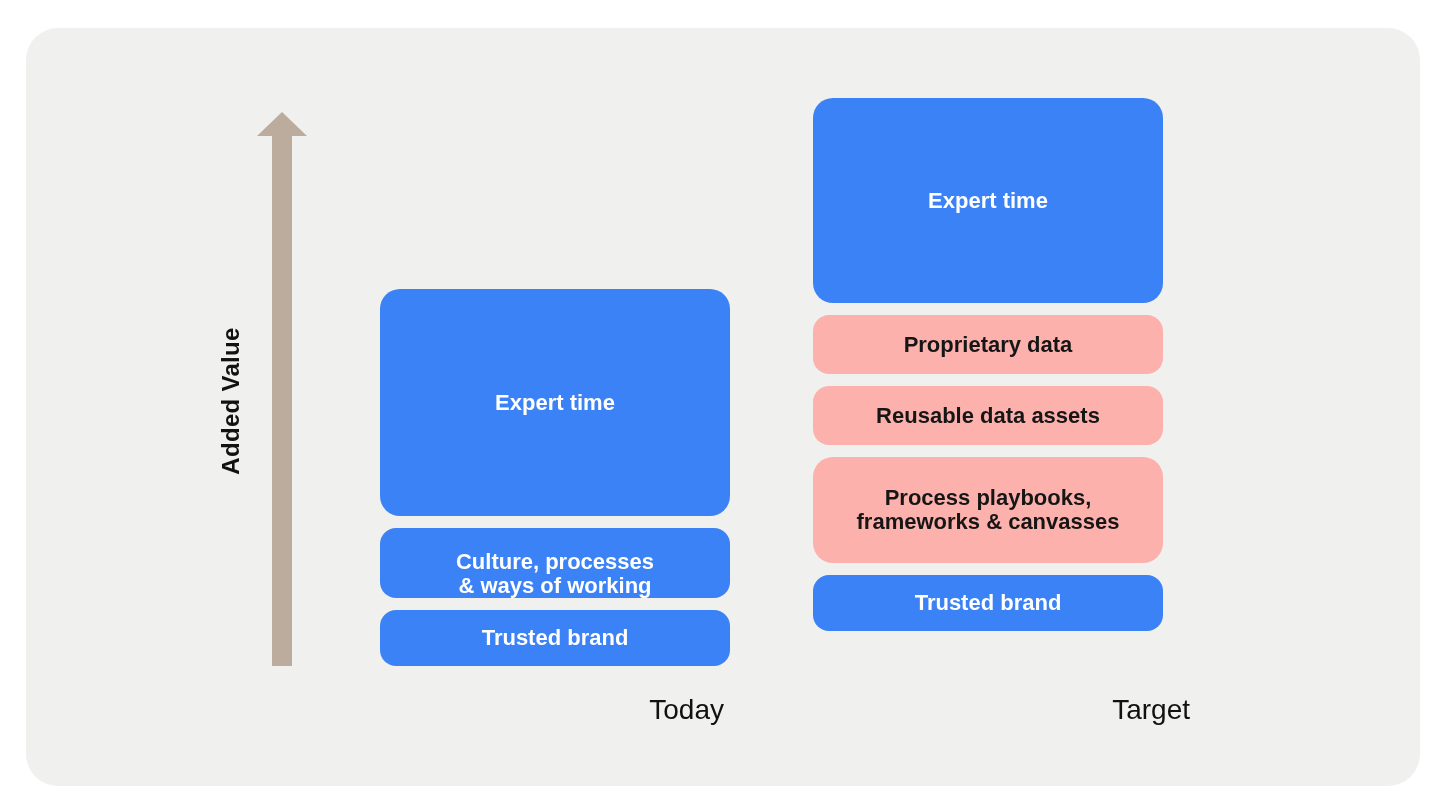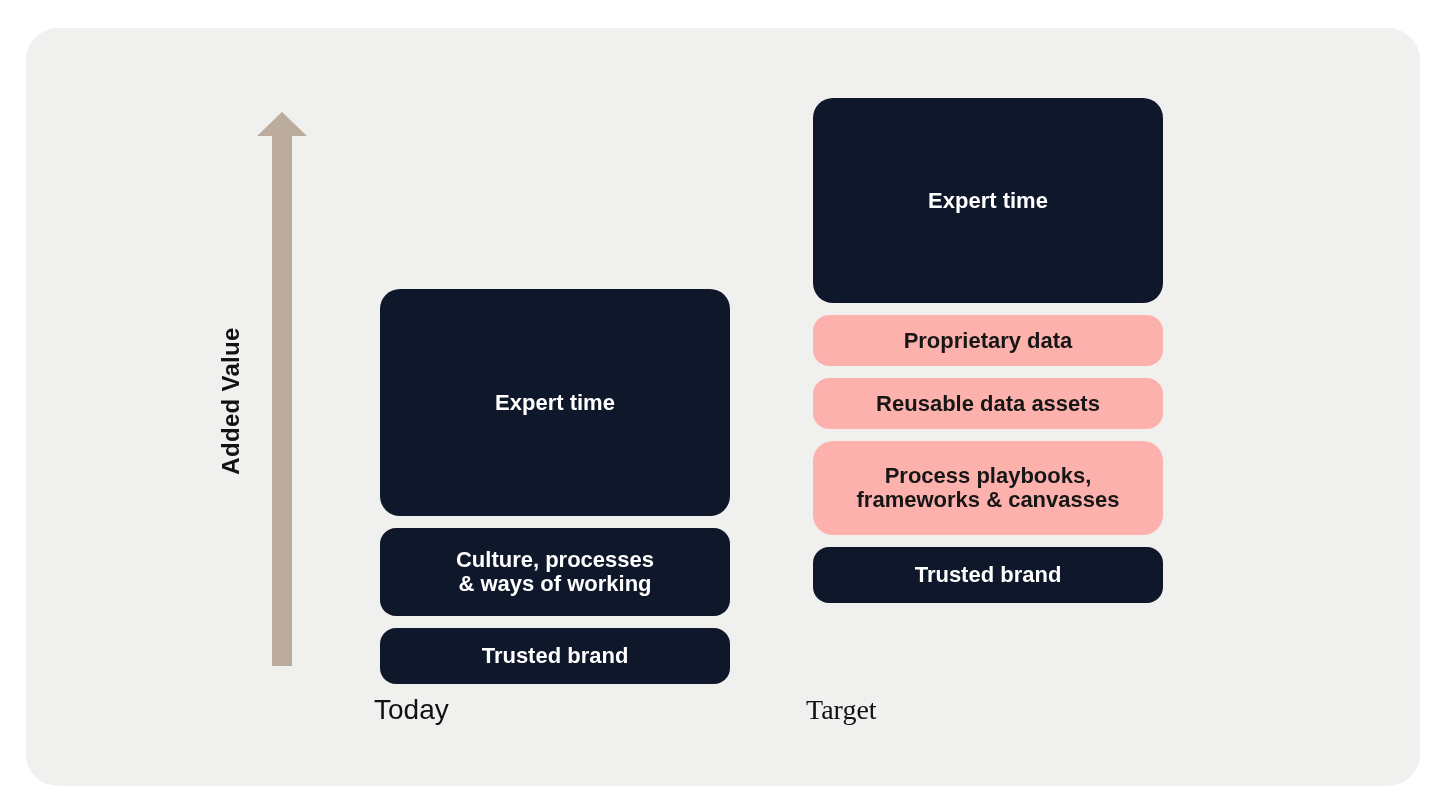--- a/index.html
+++ b/index.html
@@ -71,43 +71,43 @@
     display: flex;
     align-items: center;
     justify-content: center;
     text-align: center;
     border-radius: 16px;
     font-size: 22px;
     font-weight: 700;
     line-height: 24px;
   }
   .box span { white-space: pre-line; }
-  .green { background: #0f172a; color: #ffffff; }
+  .green { background: #3b82f6; color: #ffffff; }
   .pink  { background: #fdb1ac; color: #161616; }
   .r20   { border-radius: 20px; }
 
   .h-227 { height: 227px; }
   .h-205 { height: 205px; }
-  .h-94  { height: 94px; }
-  .h-70  { height: 88px; }
+  .h-94  { height: 106px; }
+  .h-70  { height: 70px; align-items: flex-end; }
   .h-56  { height: 56px; align-items: center; }
-  .h-51  { height: 51px; align-items: center; }
+  .h-51  { height: 59px; align-items: center; }
 
   
   .col-label {
     position: absolute;
     top: 694px;
     width: 350px;
-    text-align: left;
+    text-align: right;
     font-size: 28px;
     font-weight: 500;
     color: #111111;
   }
   .lbl-today  { left: 374px; }
-  .lbl-target { left: 806px; font-family: Liberation Serif, serif; }
+  .lbl-target { left: 840px; }
 </style>
 </head>
 <body>
 
 <div class="stage">
   <div class="card"></div>
 
   <div class="axis-label">Added Value</div>
   <div class="arrow-head"></div>
   <div class="arrow-shaft"></div>

